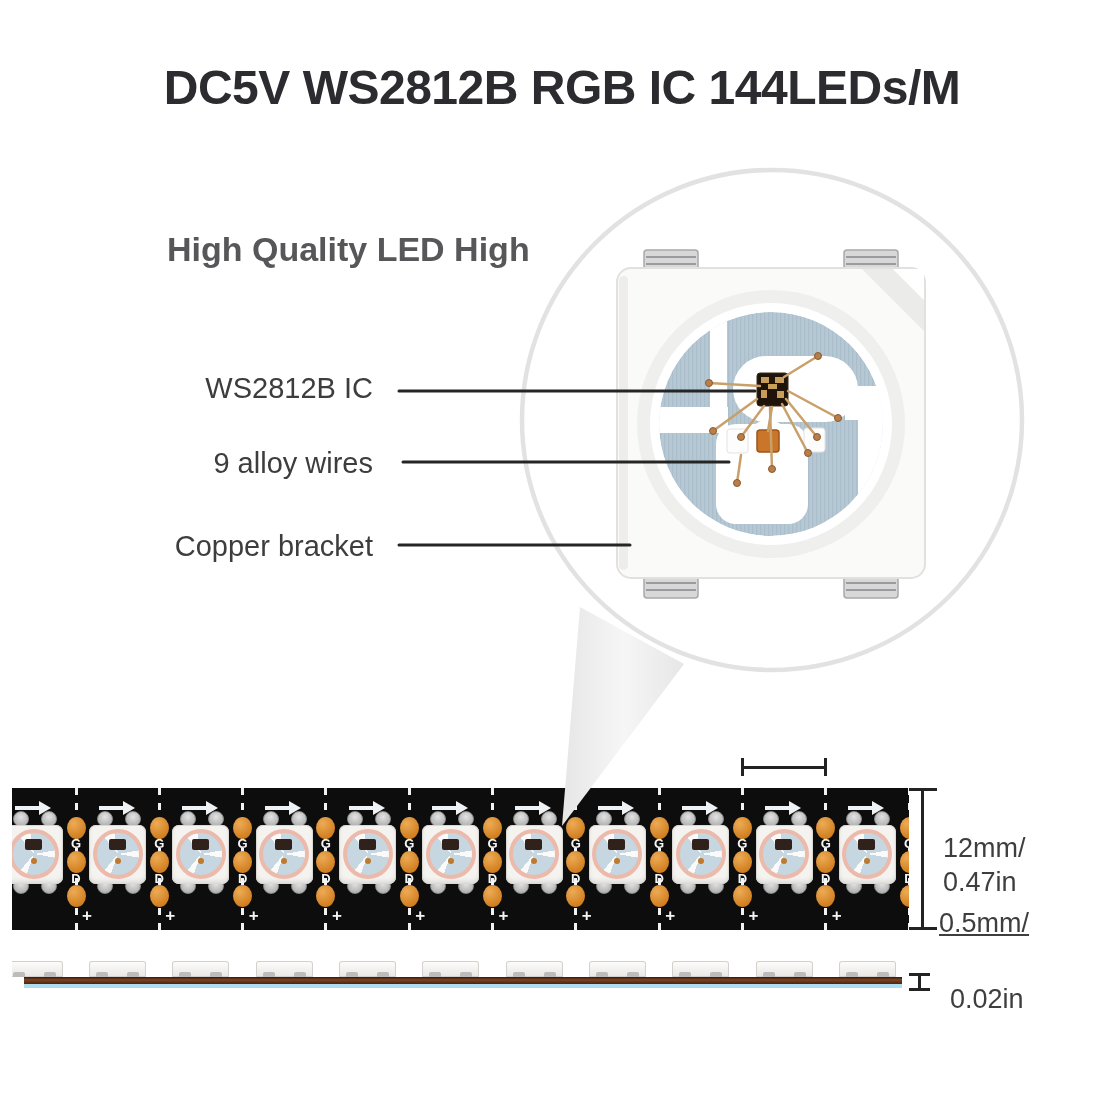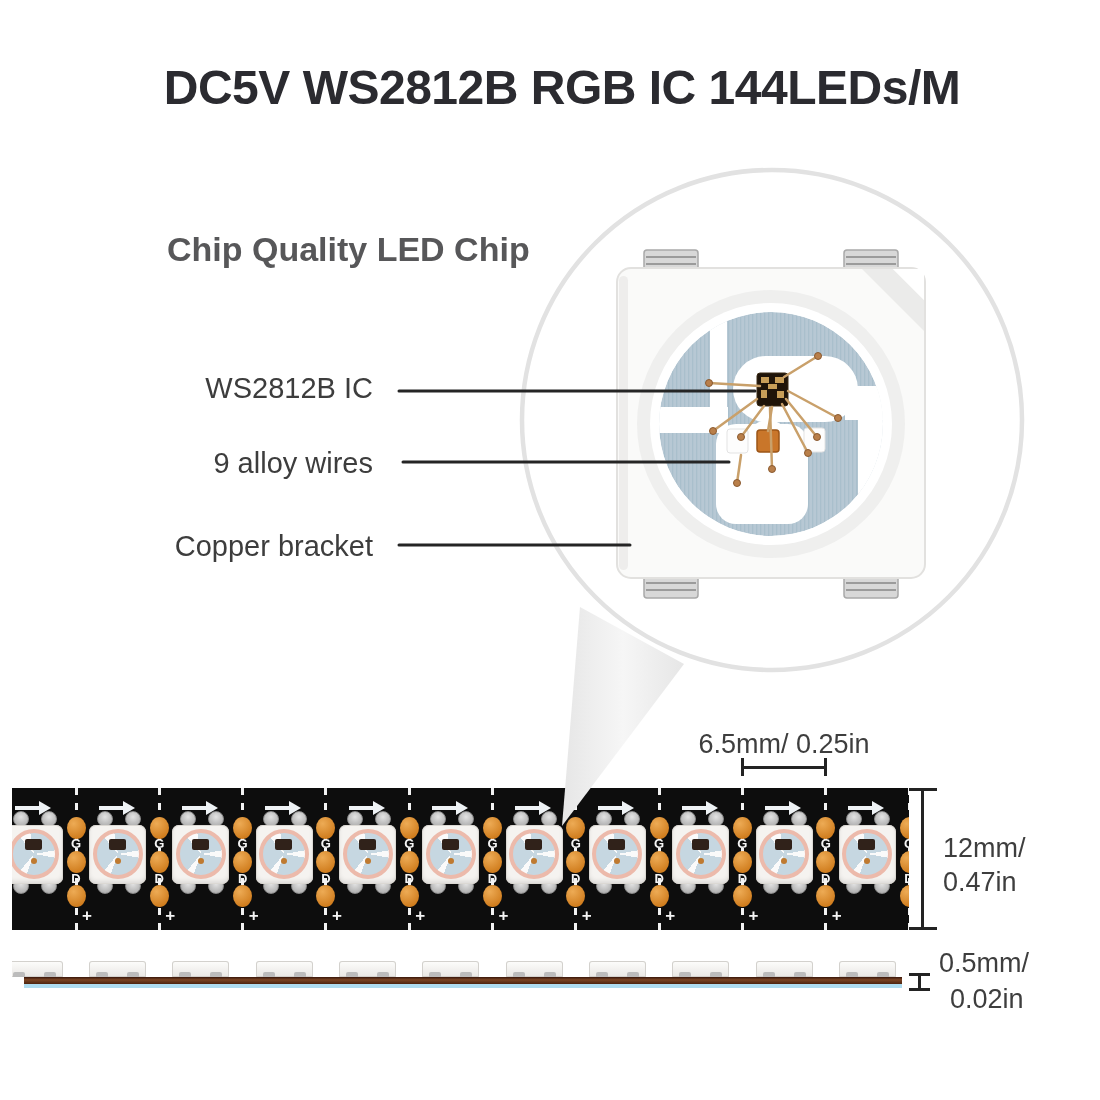--- a/index.html
+++ b/index.html
@@ -16,21 +16,21 @@
   .callout-label{right:727px;width:400px;text-align:right;font-size:29px;color:#3d3d3d;}
   .cl-ic{top:372px;}
   .cl-wires{top:447px;}
   .cl-bracket{top:530px;}
 
   
   .dim-text{color:#3e3e3e;font-size:27px;}
   .dim-pitch{left:650px;top:729px;width:244px;text-align:center;}
   .dim-w1{left:931px;top:833px;}
   .dim-w2{left:931px;top:867px;}
-  .dim-t1{left:927px;top:948px;}
+  .dim-t1{left:927px;top:908px;text-decoration:underline;}
   .dim-t2{left:938px;top:984px;}
 
   
   .brk{background:#232323;}
   .brk-pitch-line{left:730px;top:766px;width:84px;height:3px;}
   .brk-pitch-tl{left:729px;top:758px;width:3px;height:18px;}
   .brk-pitch-tr{left:812px;top:758px;width:3px;height:18px;}
   .brk-w-line{left:909px;top:788px;width:3px;height:142px;}
   .brk-w-top{left:897px;top:788px;width:28px;height:3px;}
   .brk-w-bot{left:897px;top:927px;width:28px;height:3px;}
@@ -71,21 +71,21 @@
   .side-foot{position:absolute;bottom:0;width:12px;height:5px;background:#bcbcbc;border-radius:2px 2px 0 0;}
 
   .overlay-svg{position:absolute;left:0;top:0;z-index:50;pointer-events:none;}
 </style>
 </head>
 <body>
 
 <div class="canvas">
 
   <div class="abs title">DC5V WS2812B RGB IC 144LEDs/M</div>
-  <div class="abs sec-heading">Chip Quality LED Chip</div>
+  <div class="abs sec-heading">High Quality LED High</div>
 
   <div class="abs callout-label cl-ic">WS2812B IC</div>
   <div class="abs callout-label cl-wires">9 alloy wires</div>
   <div class="abs callout-label cl-bracket">Copper bracket</div>
 
   <div class="abs strip" id="strip">
       <div class="dir-arrow" style="left: 3.35px;"></div>
       <div class="led-foot" style="left: 1.35px; top: 23px;"></div>
       <div class="led-foot" style="left: 29.35px; top: 23px;"></div>
       <div class="led-foot" style="left: 1.35px; top: 90px;"></div>
@@ -315,21 +315,20 @@
       <div class="side-pkg" style="left: 743.55px;">
         <div class="side-foot" style="left: 7px;"></div>
         <div class="side-foot" style="right: 7px;"></div>
       </div>
       <div class="side-pkg" style="left: 826.85px;">
         <div class="side-foot" style="left: 7px;"></div>
         <div class="side-foot" style="right: 7px;"></div>
       </div>
     </div>
 
-  <div class="abs dim-text dim-pitch">6.5mm/ 0.25in</div>
   <div class="abs brk brk-pitch-line"></div>
   <div class="abs brk brk-pitch-tl"></div>
   <div class="abs brk brk-pitch-tr"></div>
 
   <div class="abs dim-text dim-w1">12mm/</div>
   <div class="abs dim-text dim-w2">0.47in</div>
   <div class="abs brk brk-w-line"></div>
   <div class="abs brk brk-w-top"></div>
   <div class="abs brk brk-w-bot"></div>
 

